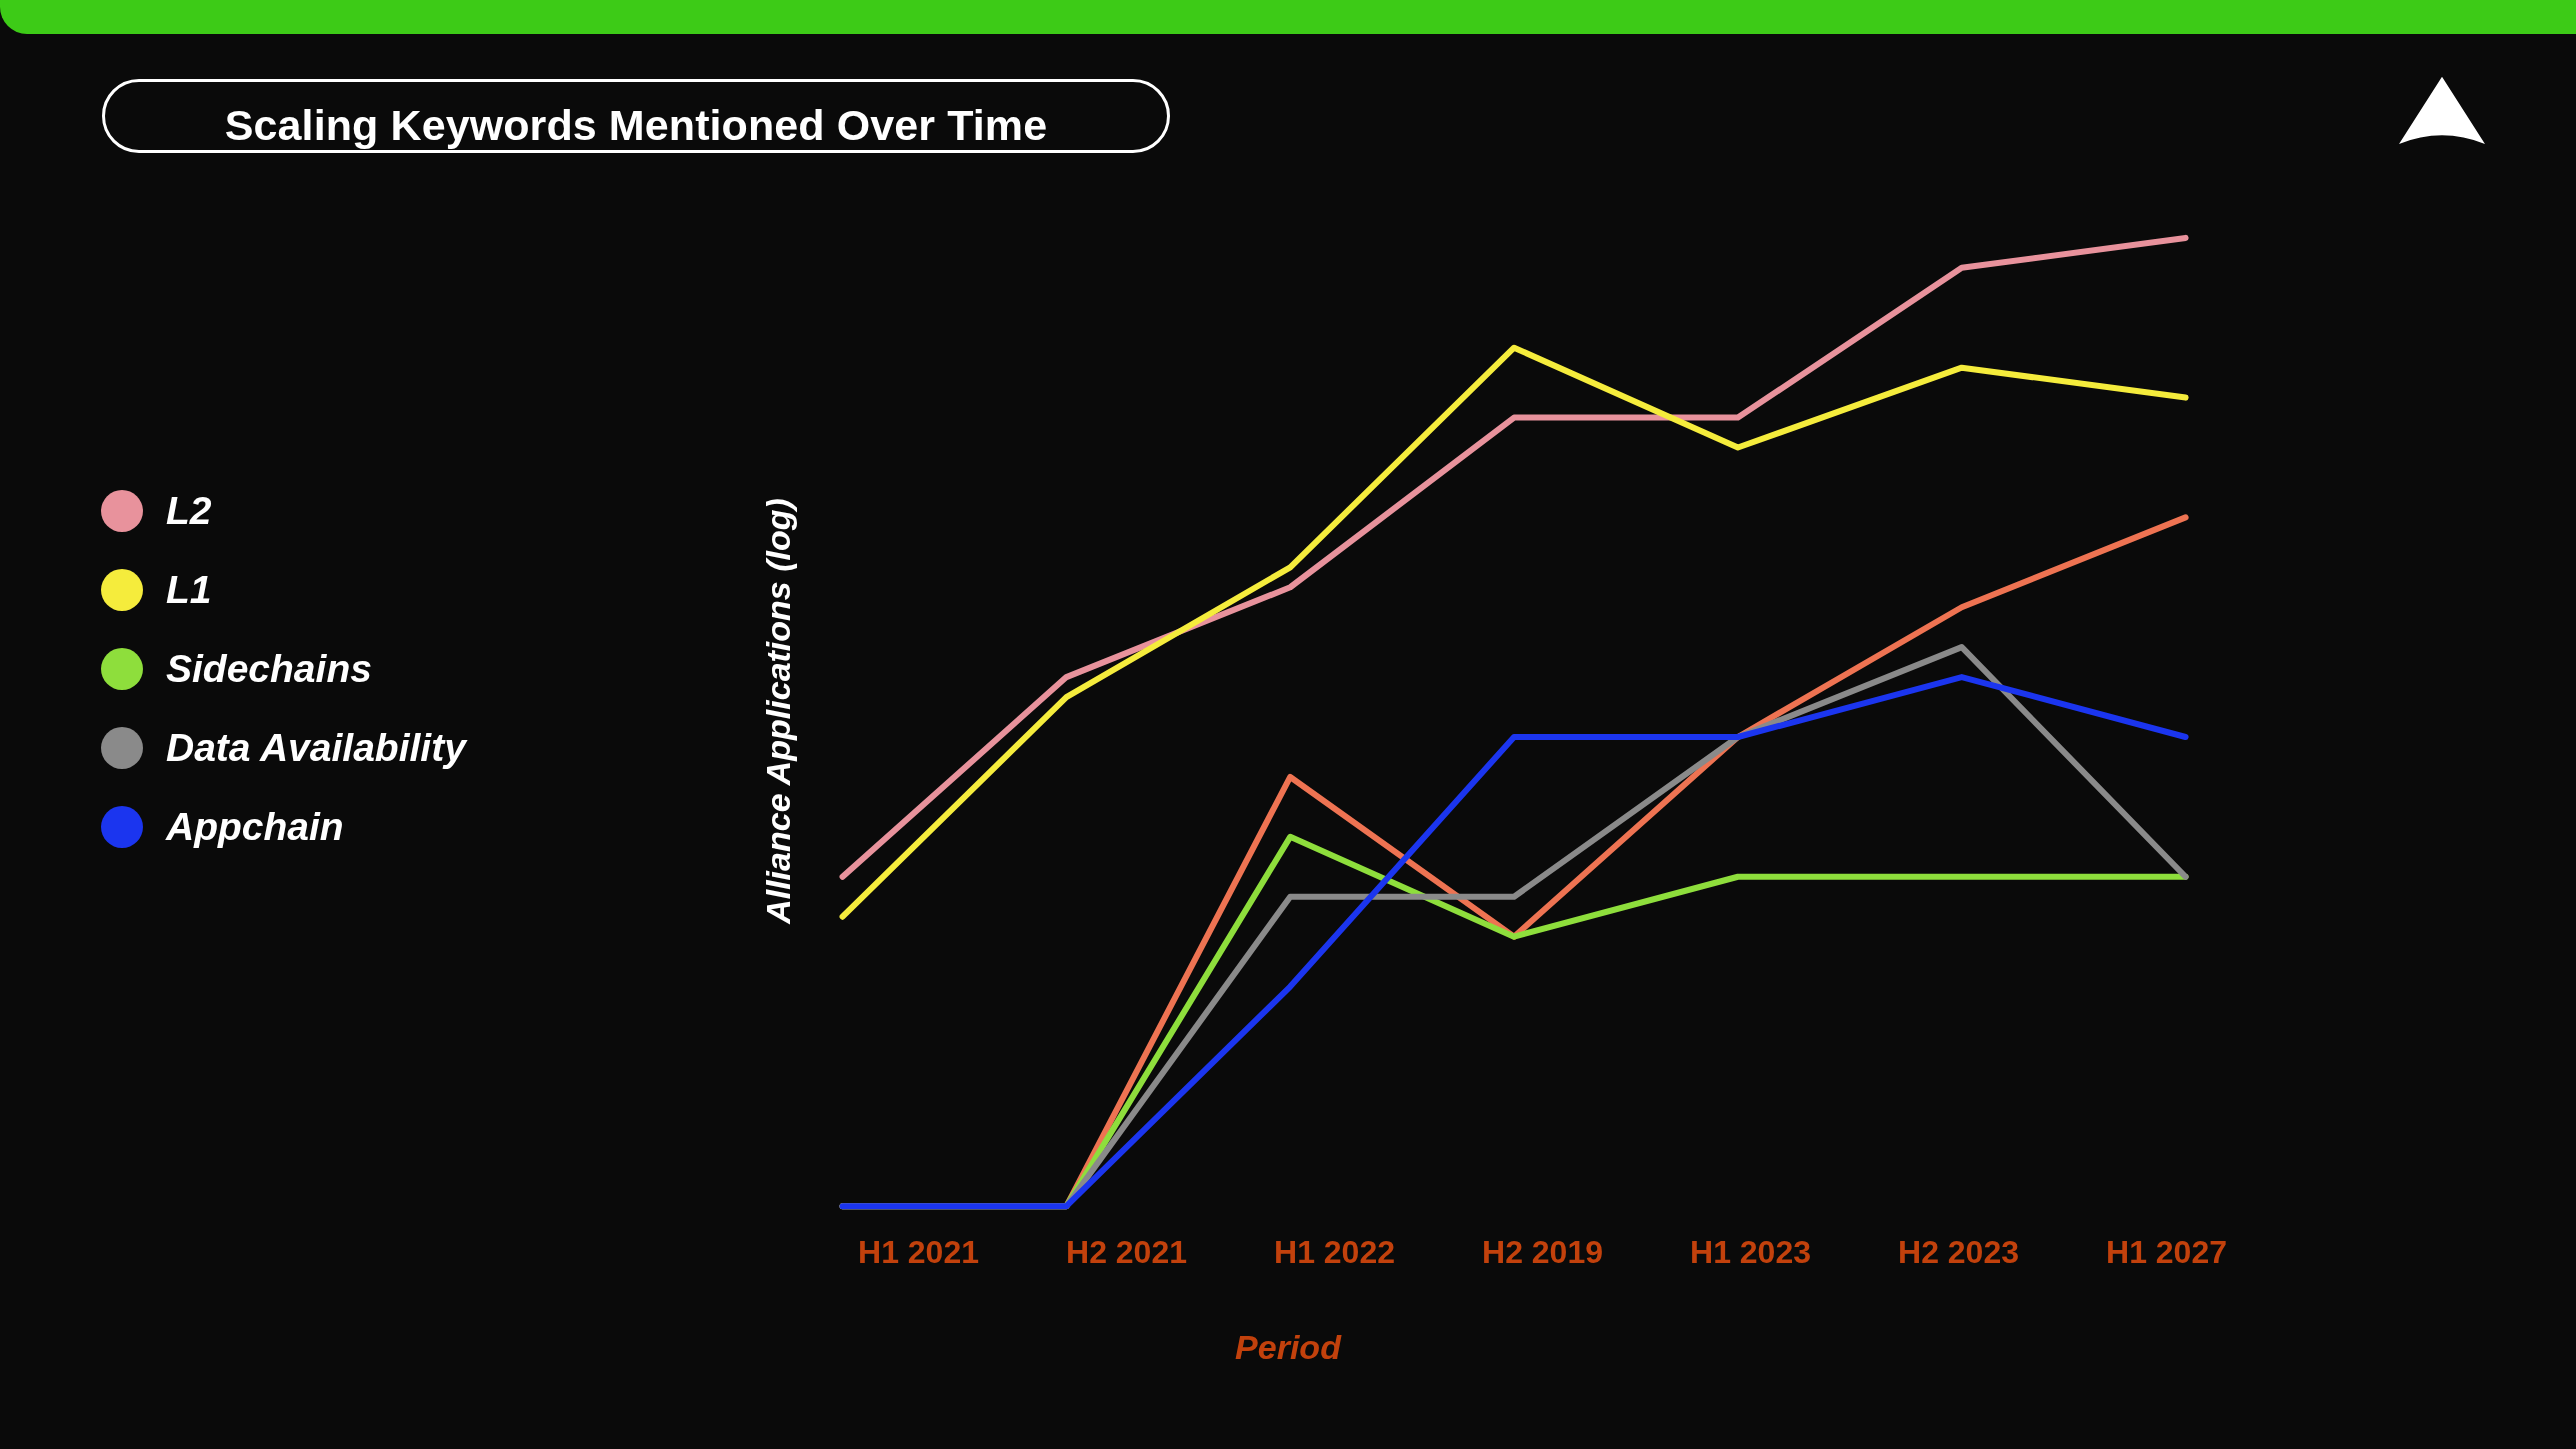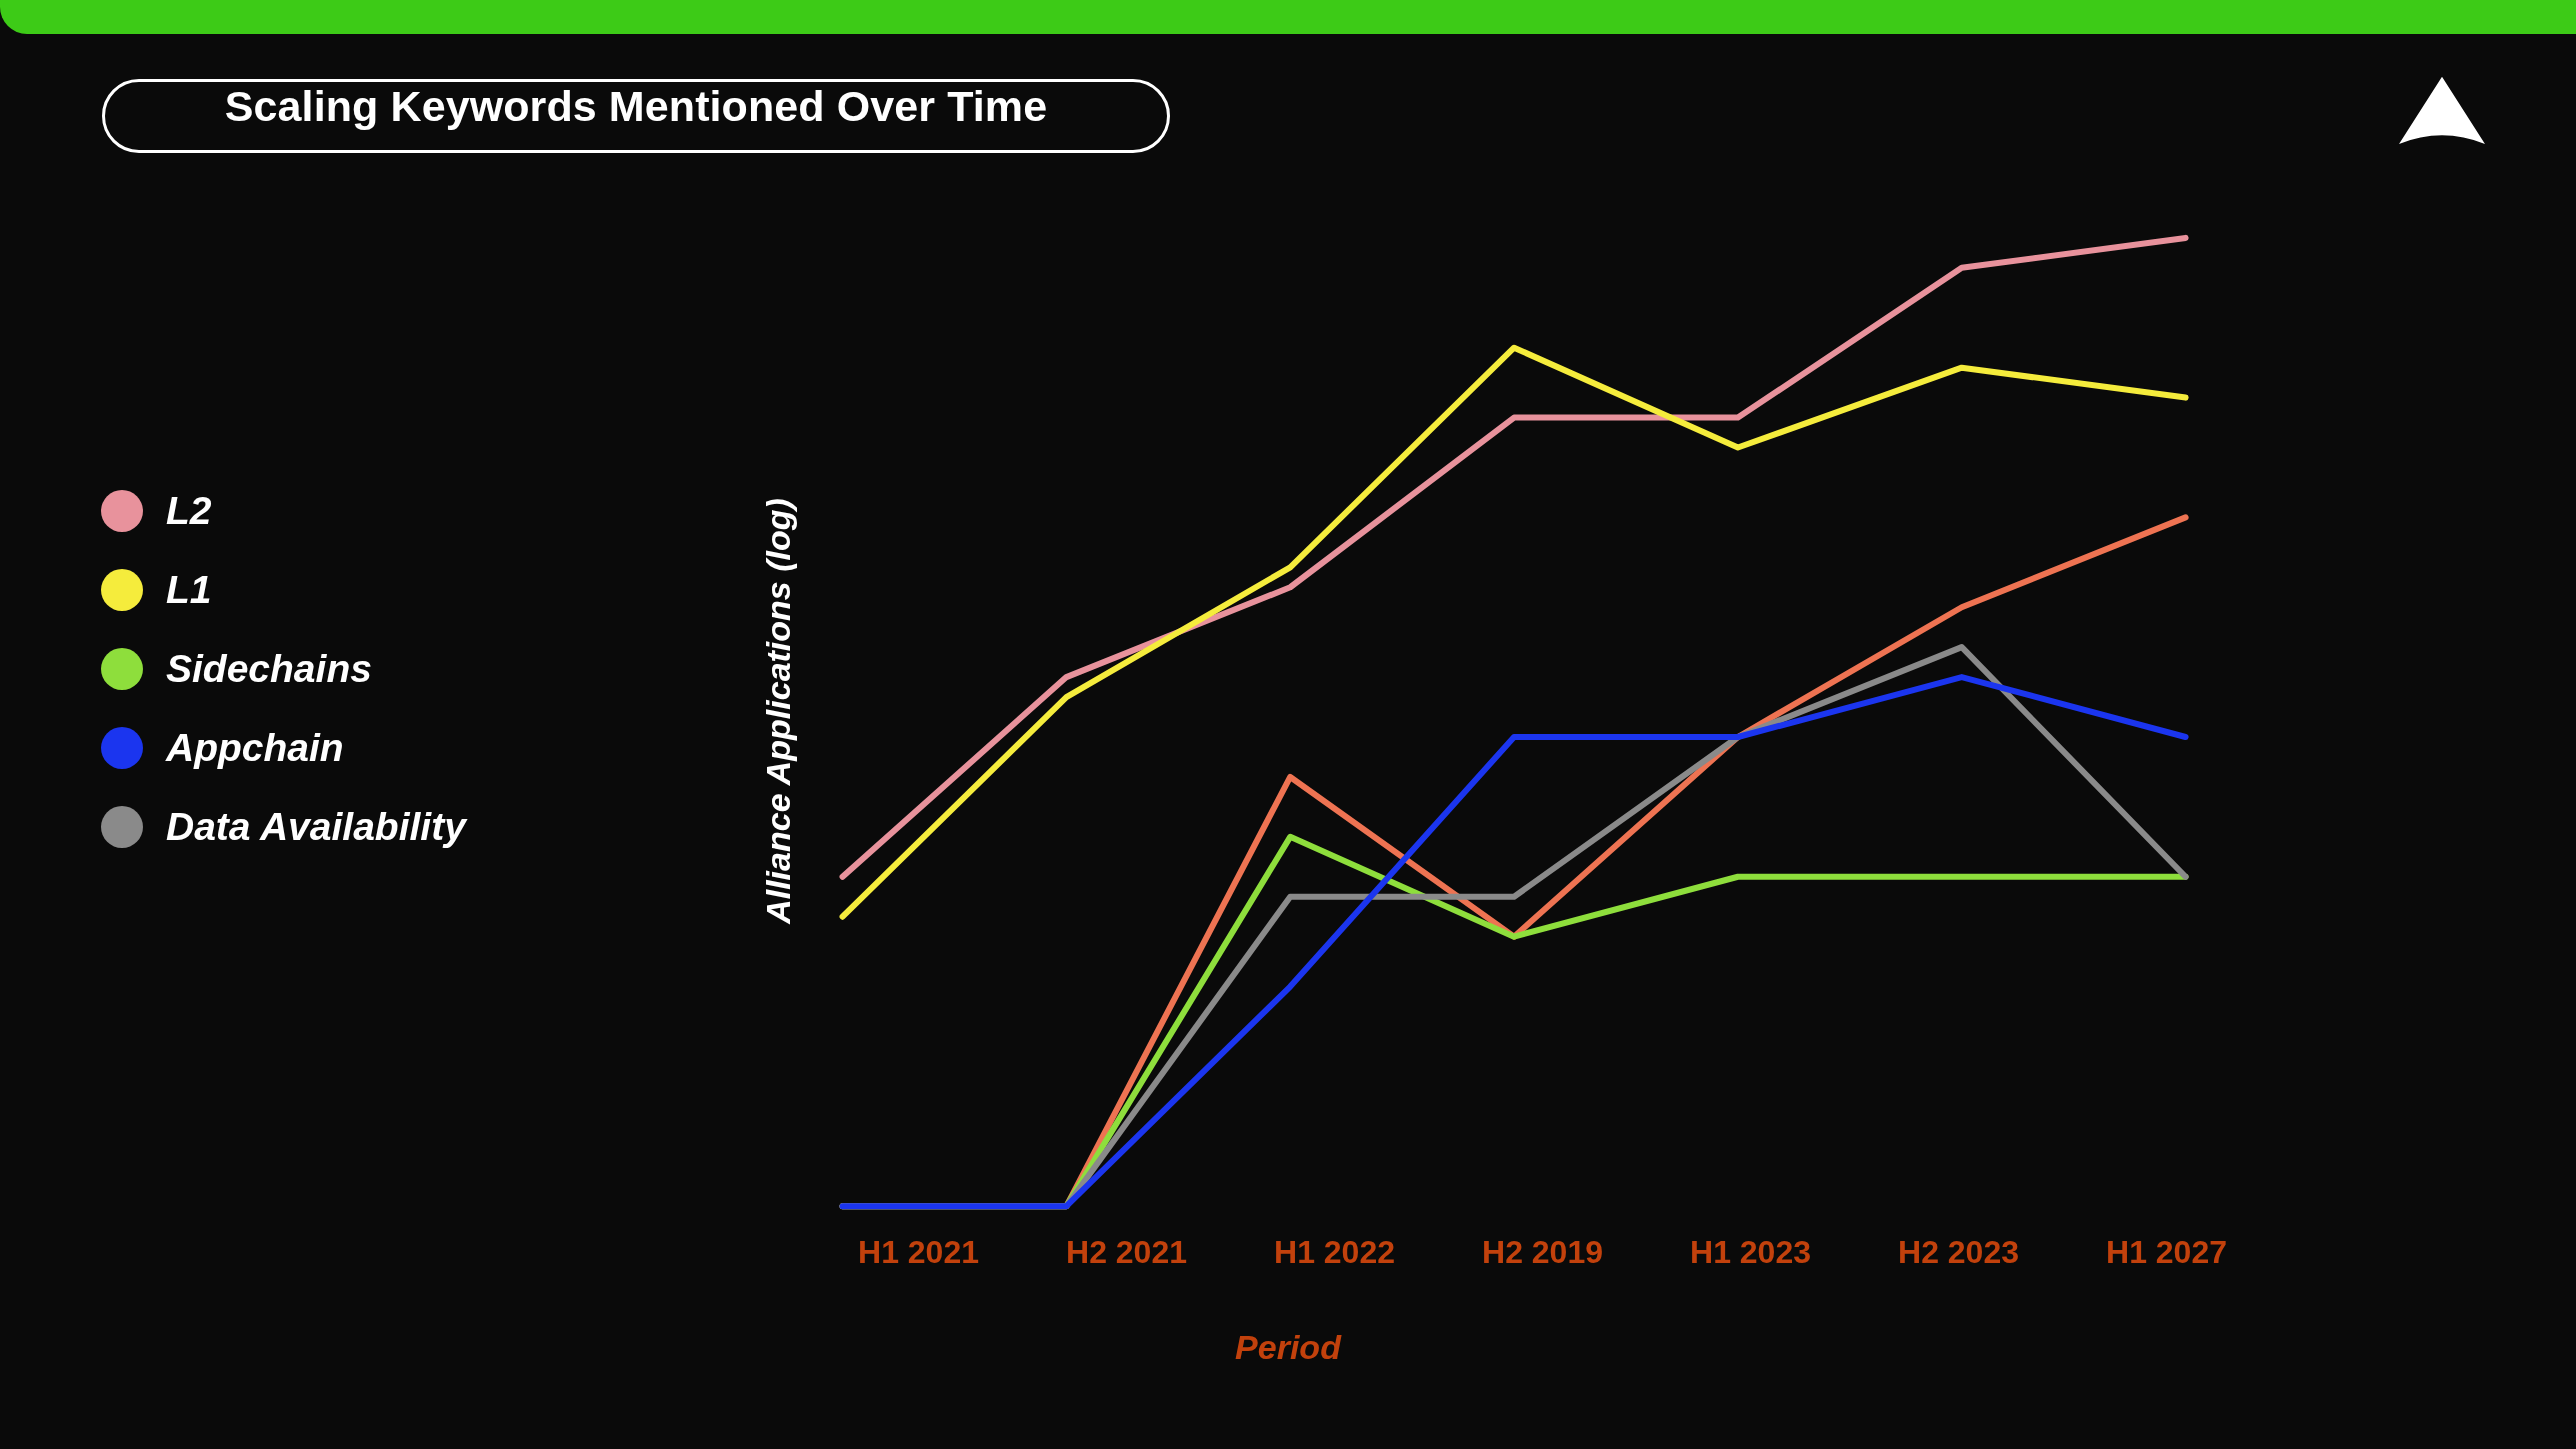--- a/index.html
+++ b/index.html
@@ -30,21 +30,21 @@
   #title-pill {
     position: absolute;
     left: 102px;
     top: 79px;
     width: 1068px;
     height: 74px;
     box-sizing: border-box;
     border: 3.4px solid #ffffff;
     border-radius: 38px;
     display: flex;
-    align-items: flex-start;
+    align-items: flex-end;
     justify-content: center;
   }
   #title-text {
     color: #ffffff;
     font-size: 43px;
     font-weight: bold;
     letter-spacing: 0.1px;
     white-space: nowrap;
   }
 
@@ -162,26 +162,26 @@
   </div>
   <div class="legend-item">
     <span class="legend-swatch" style="background:#f5ec3c"></span>
     <span class="legend-label">L1</span>
   </div>
   <div class="legend-item">
     <span class="legend-swatch" style="background:#8ede3c"></span>
     <span class="legend-label">Sidechains</span>
   </div>
   <div class="legend-item">
+    <span class="legend-swatch" style="background:#8a8a8a"></span>
+    <span class="legend-label">Data Availability</span>
+  </div>
+  <div class="legend-item">
     <span class="legend-swatch" style="background:#1b35ef"></span>
     <span class="legend-label">Appchain</span>
-  </div>
-  <div class="legend-item">
-    <span class="legend-swatch" style="background:#8a8a8a"></span>
-    <span class="legend-label">Data Availability</span>
   </div>
 </div>
 
 <div id="plot-area">
   <svg id="plot-svg" width="2576" height="1449" xmlns="http://www.w3.org/2000/svg" viewBox="0 0 3840 2160">
     <g id="series-layer">
         <polyline points="1256.00,1306.96 1589.67,1009.36 1923.33,875.44 2257.00,622.48 2590.67,622.48 2924.33,399.28 3258.00,354.64" fill="none" stroke="#e8929c" stroke-width="9" stroke-linejoin="round" stroke-linecap="round"></polyline>
         <polyline points="1256.00,1366.48 1589.67,1039.12 1923.33,845.68 2257.00,518.32 2590.67,667.12 2924.33,548.08 3258.00,592.72" fill="none" stroke="#f5ec3c" stroke-width="9" stroke-linejoin="round" stroke-linecap="round"></polyline>
         <polyline points="1256.00,1798.00 1589.67,1798.00 1923.33,1158.16 2257.00,1396.24 2590.67,1098.64 2924.33,905.20 3258.00,771.28" fill="none" stroke="#ee7352" stroke-width="9" stroke-linejoin="round" stroke-linecap="round"></polyline>
         <polyline points="1256.00,1798.00 1589.67,1798.00 1923.33,1247.44 2257.00,1396.24 2590.67,1306.96 2924.33,1306.96 3258.00,1306.96" fill="none" stroke="#8ede3c" stroke-width="9" stroke-linejoin="round" stroke-linecap="round"></polyline>

